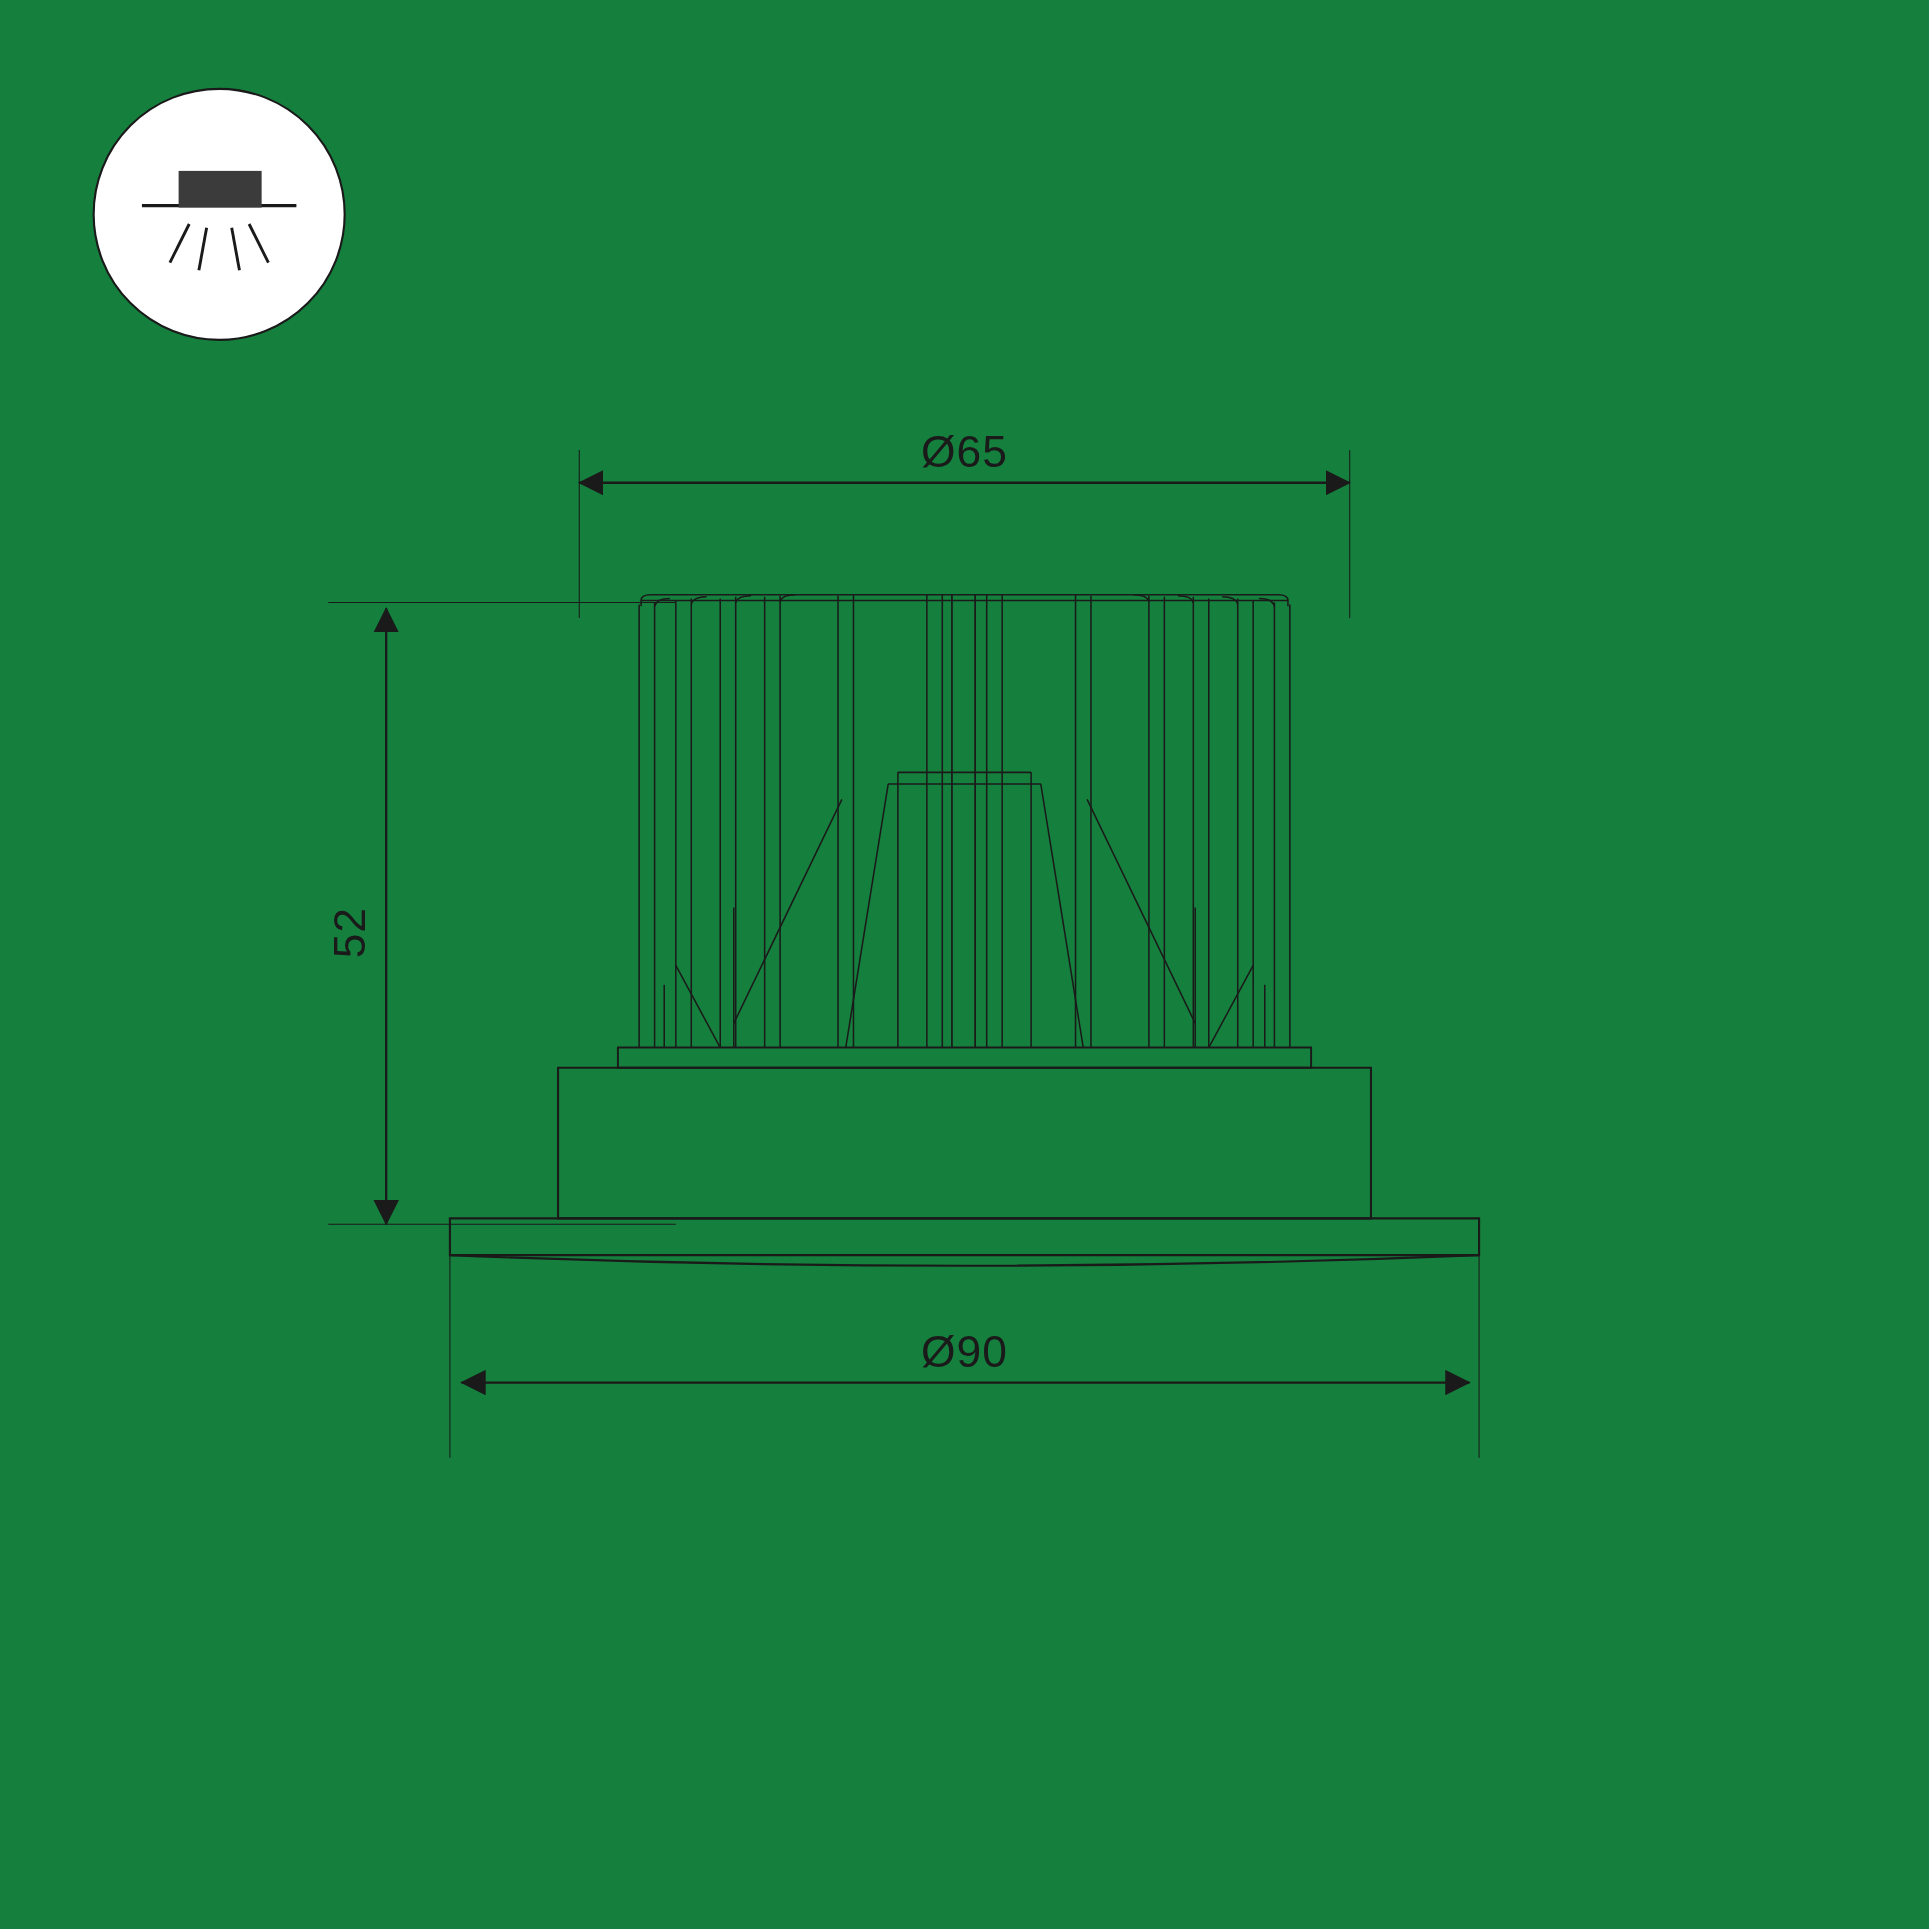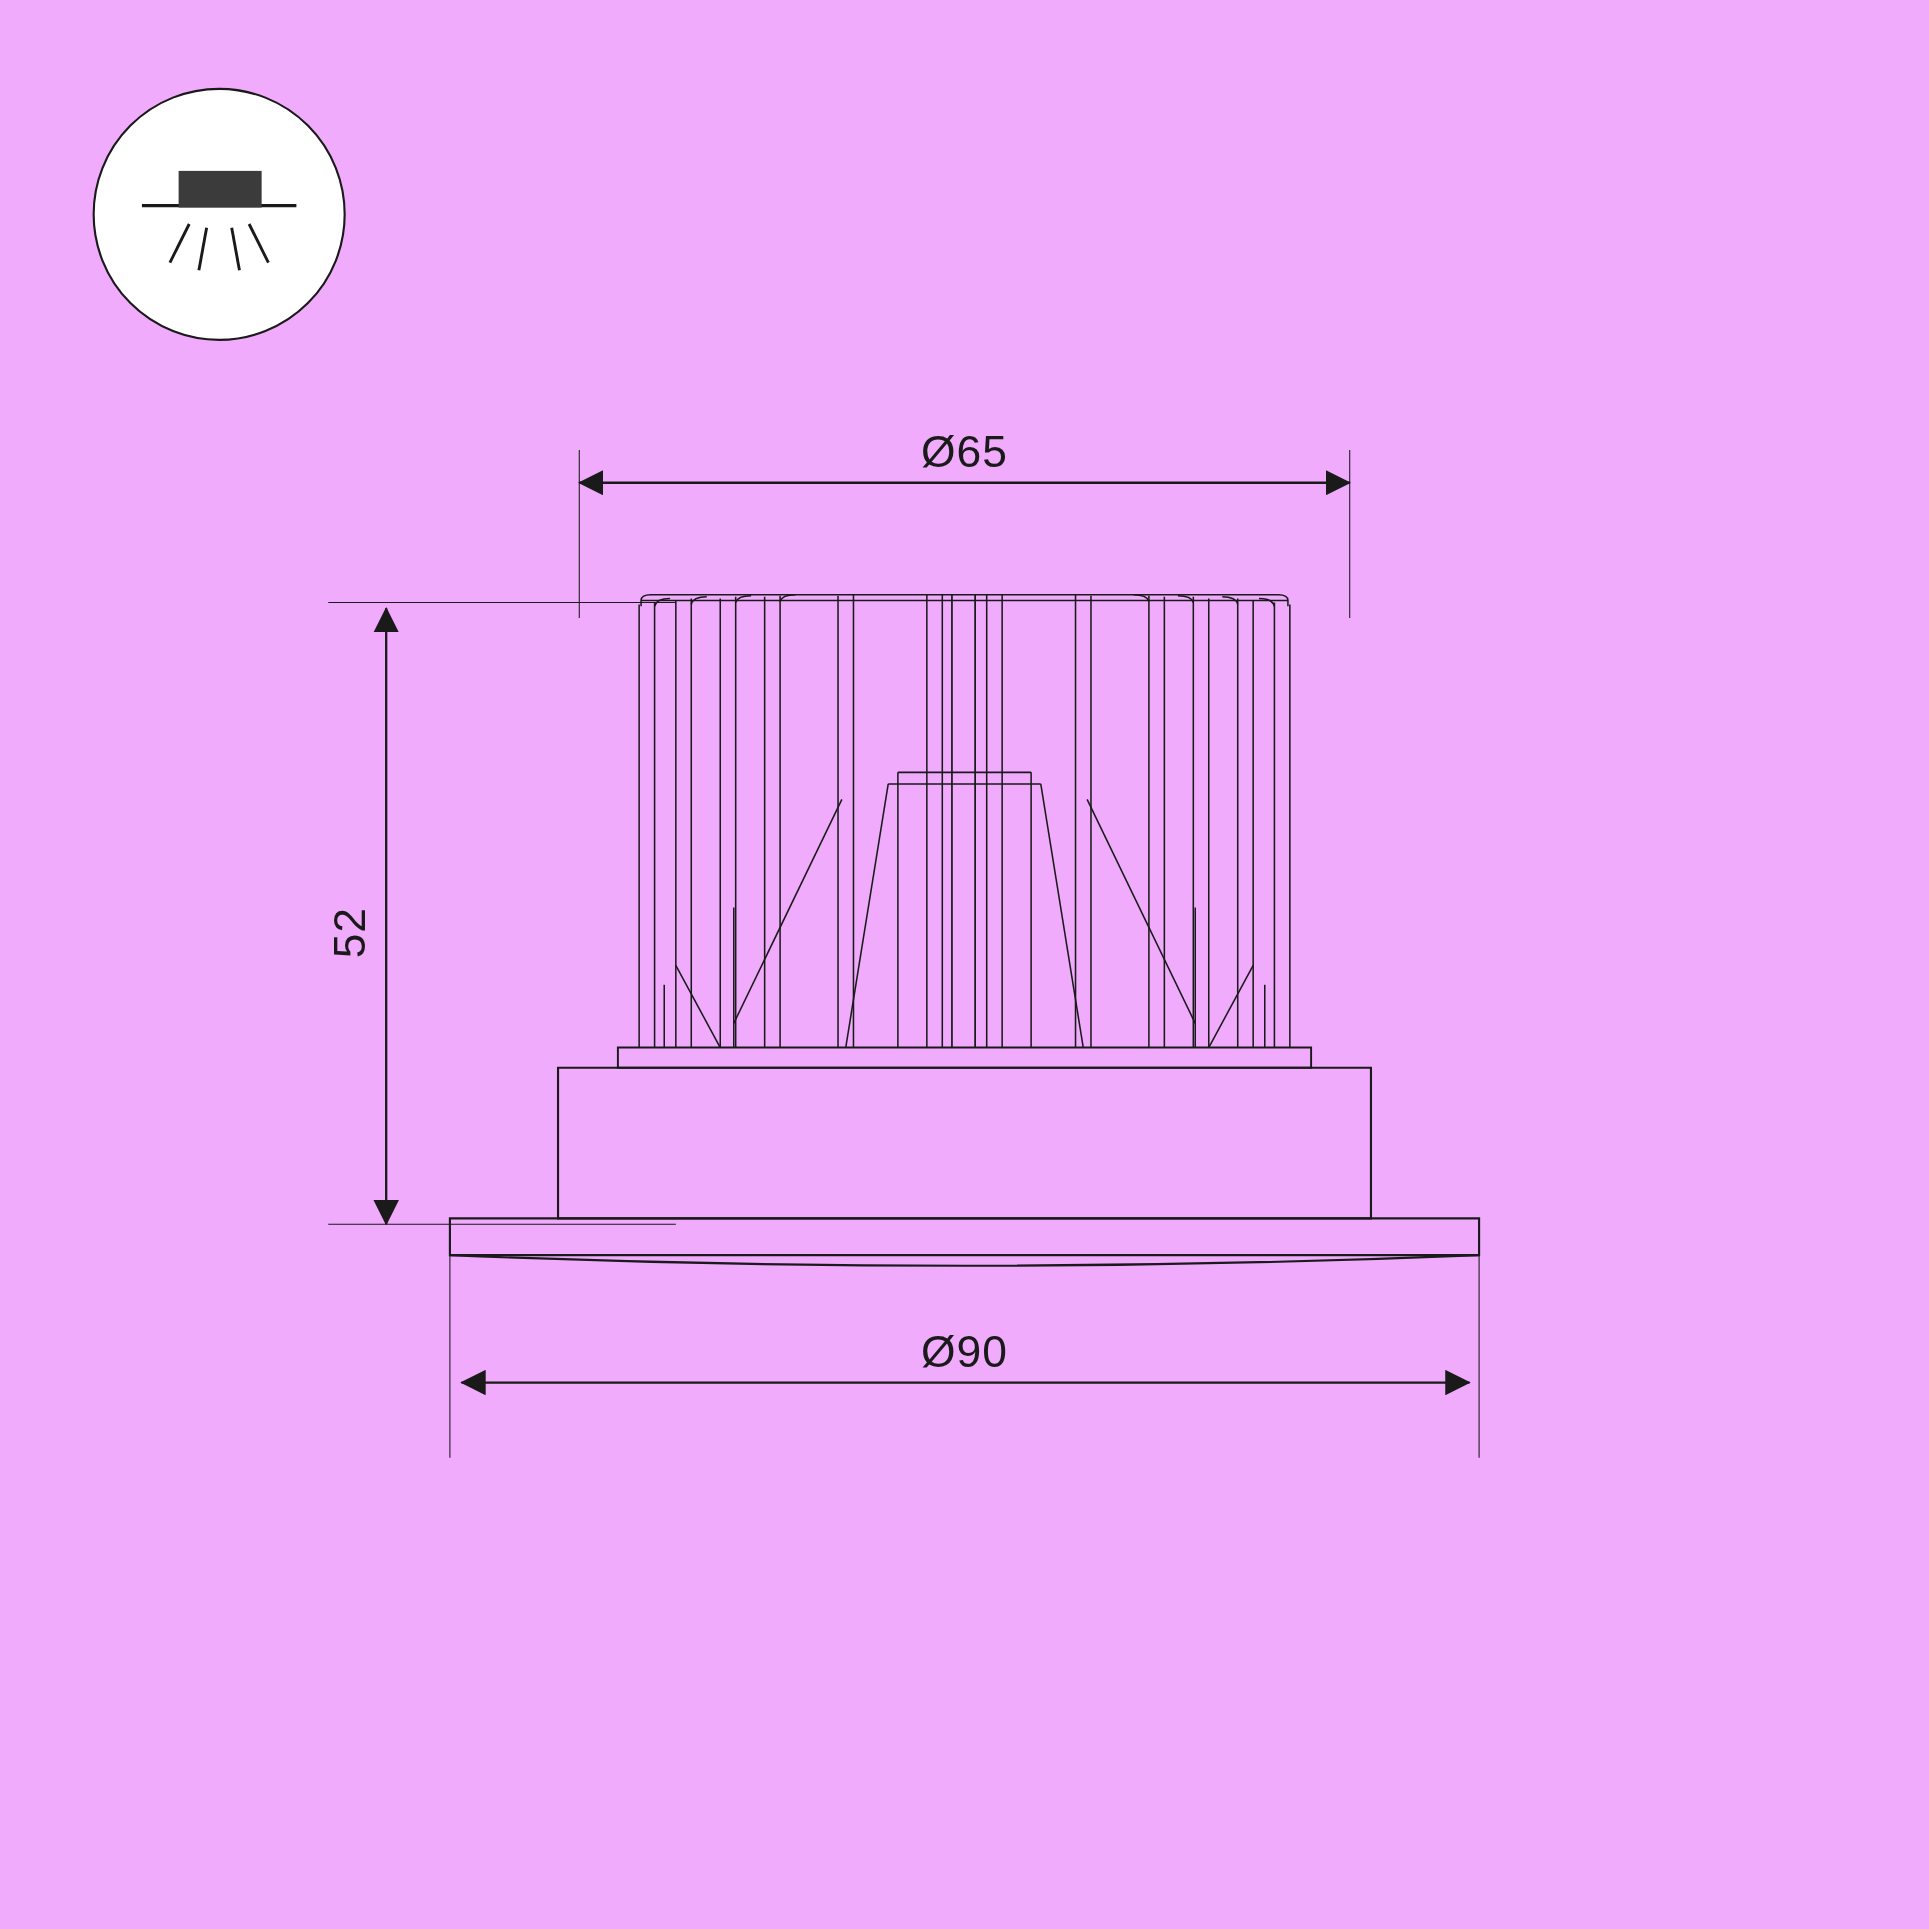--- a/index.html
+++ b/index.html
@@ -4,21 +4,21 @@
 <style>
   html, body {
     margin: 0;
     padding: 0;
     background: #ffffff;
   }
   #page {
     position: relative;
     width: 1929px;
     height: 1929px;
-    background: #f0abfc;
+    background: #15803d;
     font-family: "Liberation Sans", sans-serif;
     overflow: hidden;
   }
   #drawing {
     position: absolute;
     left: 0;
     top: 0;
     width: 1929px;
     height: 1929px;
   }

